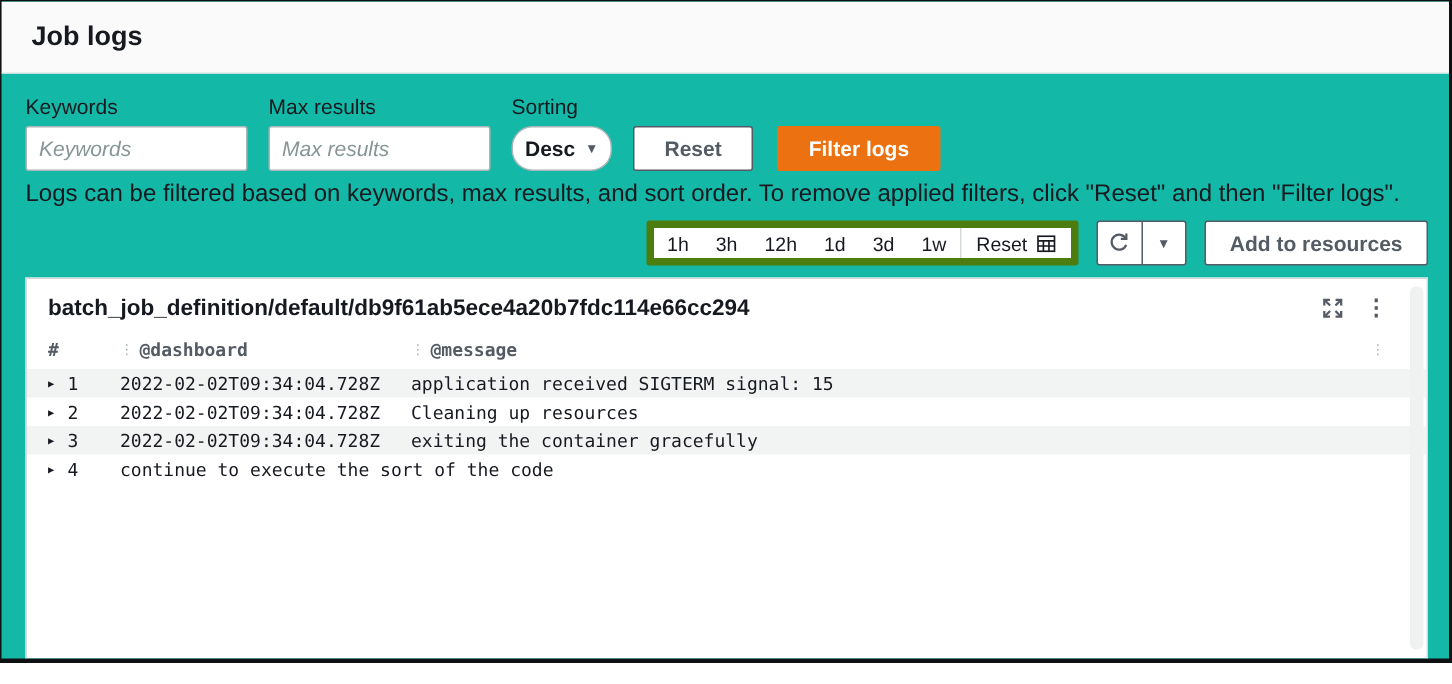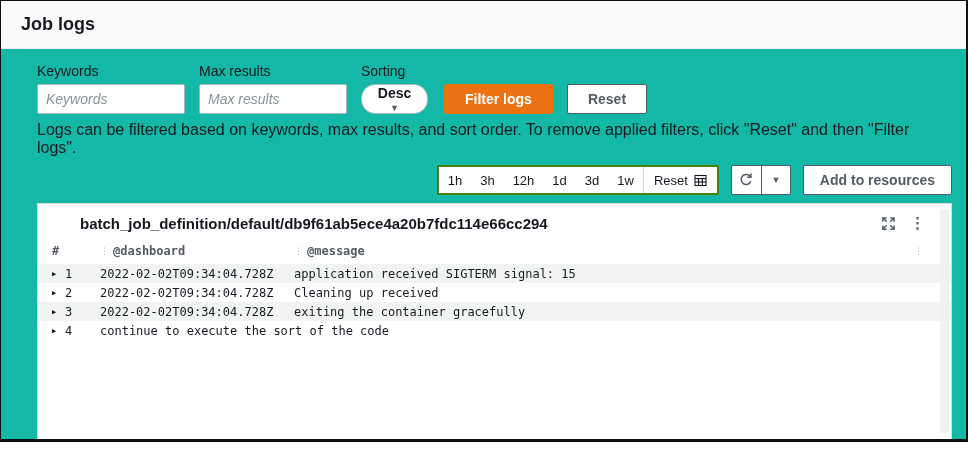--- a/index.html
+++ b/index.html
@@ -20,62 +20,62 @@
     background:#fafafa;
     border-bottom:1px solid #eaeded;
     display:flex; align-items:center;
     padding:0 20px;
   }
   .page-title { font-size:18px; font-weight:700; color:#16191f; }
 
   
   .content {
     flex:1; display:flex; flex-direction:column;
-    padding:14px 14px 0 36px;
+    padding:14px 14px 0 16px;
     min-height:0;
   }
 
   
   .filters-row { display:flex; align-items:flex-end; gap:14px; }
   .field-group { display:flex; flex-direction:column; }
   .field-label { font-size:14px; color:#16191f; margin-bottom:5px; }
   .text-input {
     width:148px; height:30px;
     border:1px solid #aab7b8; border-radius:2px;
     padding:0 8px; font-size:14px; color:#16191f;
     font-family:"Liberation Sans", sans-serif;
     outline:none; background:#fff;
   }
   .text-input::placeholder { color:#879596; font-style:italic; }
   .select-box {
     width:67px; height:30px;
     border:1px solid #aab7b8; border-radius:14px;
     background:#fff; display:flex; align-items:center; justify-content:space-between;
-    padding:0 8px; cursor:pointer;flex-direction:column;
+    padding:0 8px; cursor:pointer;
   }
   .select-value { font-size:14px; font-weight:700; color:#16191f; }
   .caret { font-size:9px; color:#545b64; line-height:1; }
 
   .btn {
     height:30px; border-radius:2px; font-size:14px; font-weight:700;
     display:inline-flex; align-items:center; justify-content:center;
     cursor:pointer; font-family:"Liberation Sans", sans-serif;
   }
   .btn-primary { background:#ec7211; border:1px solid #ec7211; color:#fff; padding:0 20px; margin-left:2px; }
   .btn-secondary { background:#fff; border:1px solid #545b64; color:#545b64; padding:0 20px; }
 
   .help-text { font-size:16px; color:#16191f; margin-top:7px; }
 
   
   .time-row {
     margin-top:8px; display:flex; justify-content:flex-end; align-items:center;
     gap:12px; height:30px; flex:0 0 auto;
   }
   .range-bar {
-    height:30px; border:2px solid #4d7c0f; border-radius:2px; background:#fff;
+    height:30px; border:5px solid #4d7c0f; border-radius:2px; background:#fff;
     display:flex; align-items:center;
   }
   .range-item {
     padding:0 9px; font-size:13px; color:#16191f; cursor:pointer;
     height:100%; display:flex; align-items:center;
   }
   .range-custom {
     border-left:1px solid #d5dbdb; padding:0 10px; gap:6px;
     display:flex; align-items:center; height:100%; cursor:pointer;
     font-size:13px; color:#16191f;
@@ -96,21 +96,21 @@
     border:1px solid #d5dbdb; border-bottom:none;
     background:#fff; position:relative;
     display:flex; flex-direction:column; min-height:0;
   }
   .panel-header {
     display:flex; align-items:center;
     padding:10px 12px 6px 14px;
   }
   .panel-title {
     flex:1; font-size:15px; font-weight:700; color:#16191f;
-    white-space:nowrap; overflow:hidden; text-overflow:ellipsis;margin-left:28px;
+    white-space:nowrap; overflow:hidden; text-overflow:ellipsis;
   }
   .panel-icons { display:flex; align-items:center; gap:14px; padding-right:14px; }
   .icon-btn { cursor:pointer; display:flex; align-items:center; justify-content:center; }
   .kebab { font-size:15px; font-weight:700; color:#545b64; letter-spacing:0; }
 
   .log-table { font-family:"DejaVu Sans Mono", monospace; font-size:12px; flex:1; min-height:0; }
   .t-row {
     display:flex; align-items:center; height:19px;
     padding-left:14px; padding-right:24px; white-space:nowrap;
   }
@@ -150,22 +150,22 @@
         <label class="field-label">Max results</label>
         <input class="text-input" type="text" placeholder="Max results" style="">
       </div>
       <div class="field-group">
         <label class="field-label">Sorting</label>
         <div class="select-box">
           <span class="select-value">Desc</span>
           <span class="caret">▼</span>
         </div>
       </div>
+      <button class="btn btn-secondary">Reset</button>
       <button class="btn btn-primary">Filter logs</button>
-      <button class="btn btn-secondary">Reset</button>
     </div>
 
     <div class="help-text">Logs can be filtered based on keywords, max results, and sort order. To remove applied filters, click "Reset" and then "Filter logs".</div>
 
     <div class="time-row">
       <div class="range-bar">
         <span class="range-item">1h</span>
         <span class="range-item">3h</span>
         <span class="range-item">12h</span>
         <span class="range-item">1d</span>
@@ -244,21 +244,21 @@
           <div class="col-ts">2022-02-02T09:34:04.728Z</div>
           <div class="col-msg">application received SIGTERM signal: 15</div>
         </div>
 
         <div class="t-row">
           <div class="col-num">
             <span class="expander">▶</span>
             <span>2</span>
           </div>
           <div class="col-ts">2022-02-02T09:34:04.728Z</div>
-          <div class="col-msg">Cleaning up received</div>
+          <div class="col-msg">Cleaning up resources</div>
         </div>
 
         <div class="t-row stripe">
           <div class="col-num">
             <span class="expander">▶</span>
             <span>3</span>
           </div>
           <div class="col-ts">2022-02-02T09:34:04.728Z</div>
           <div class="col-msg">exiting the container gracefully</div>
         </div>

